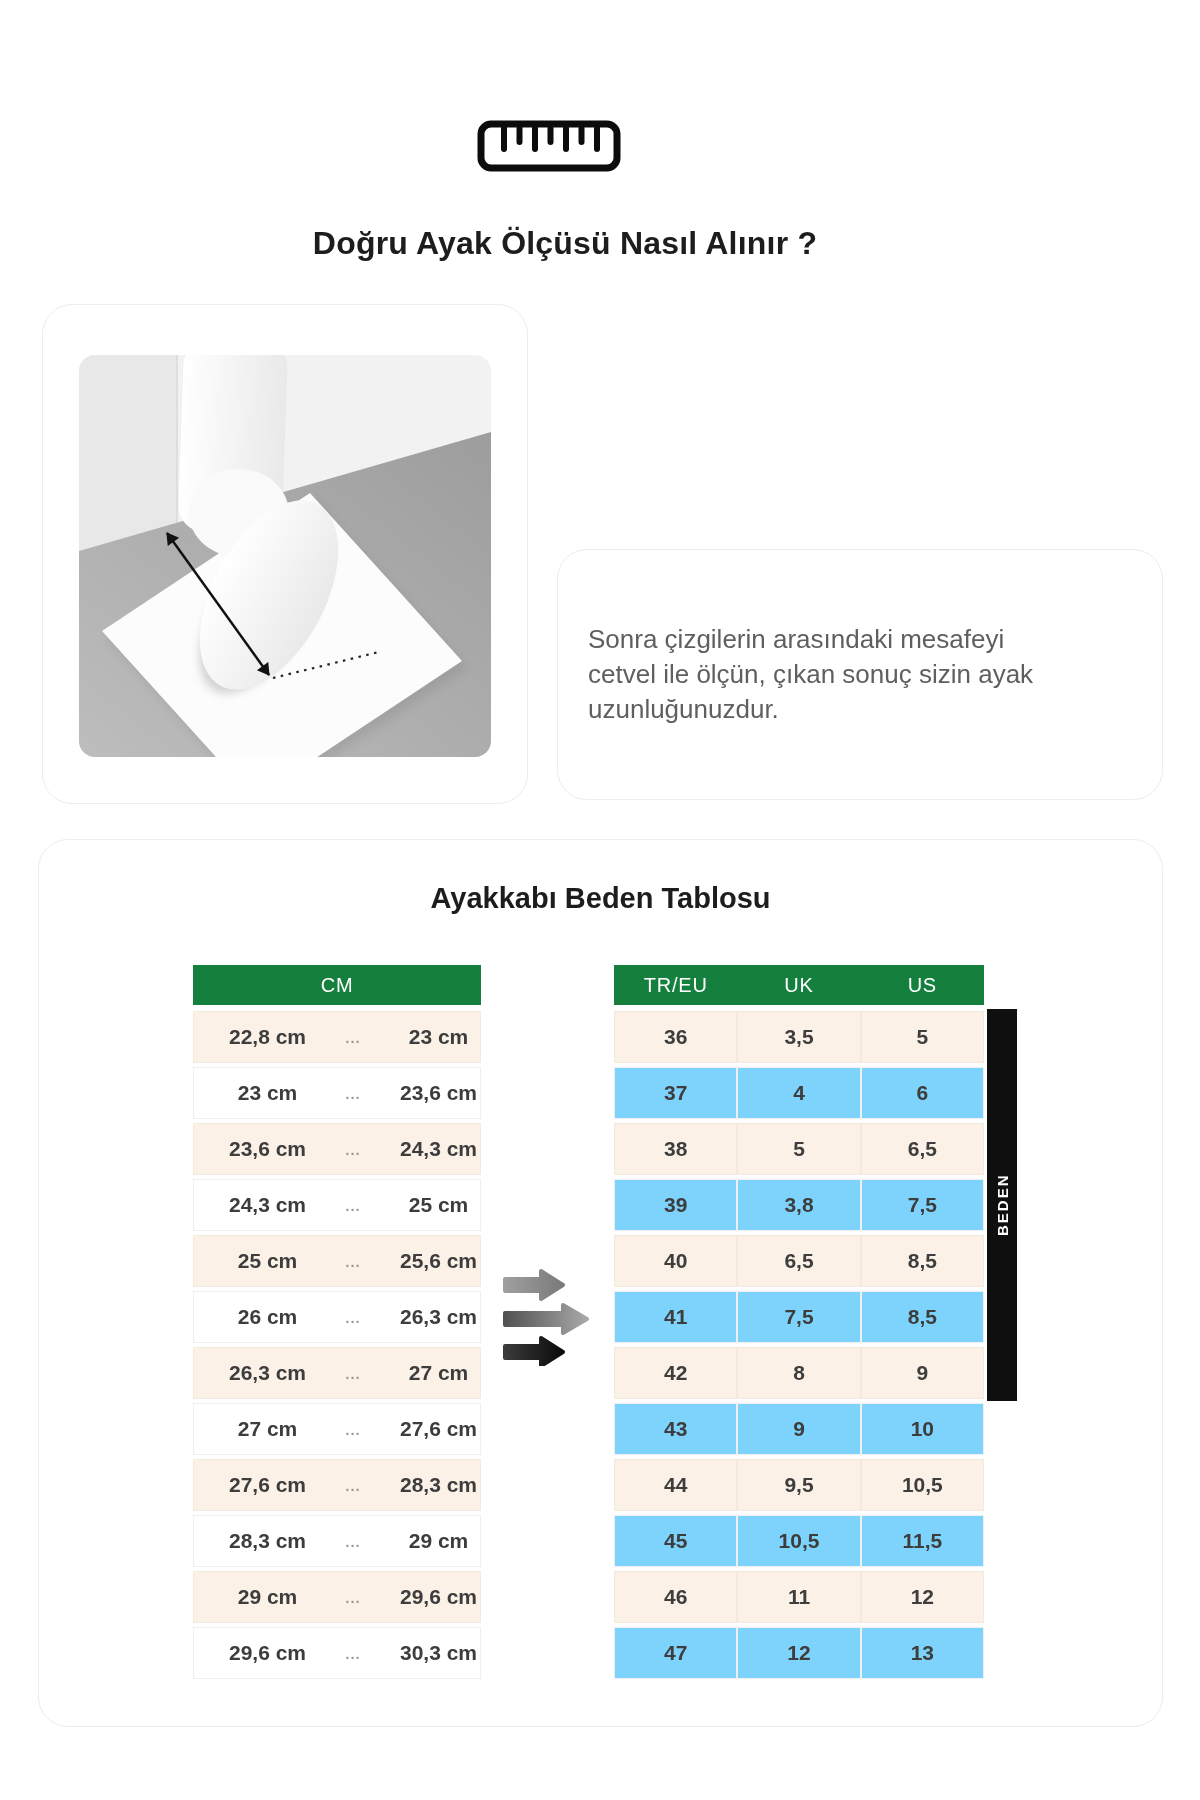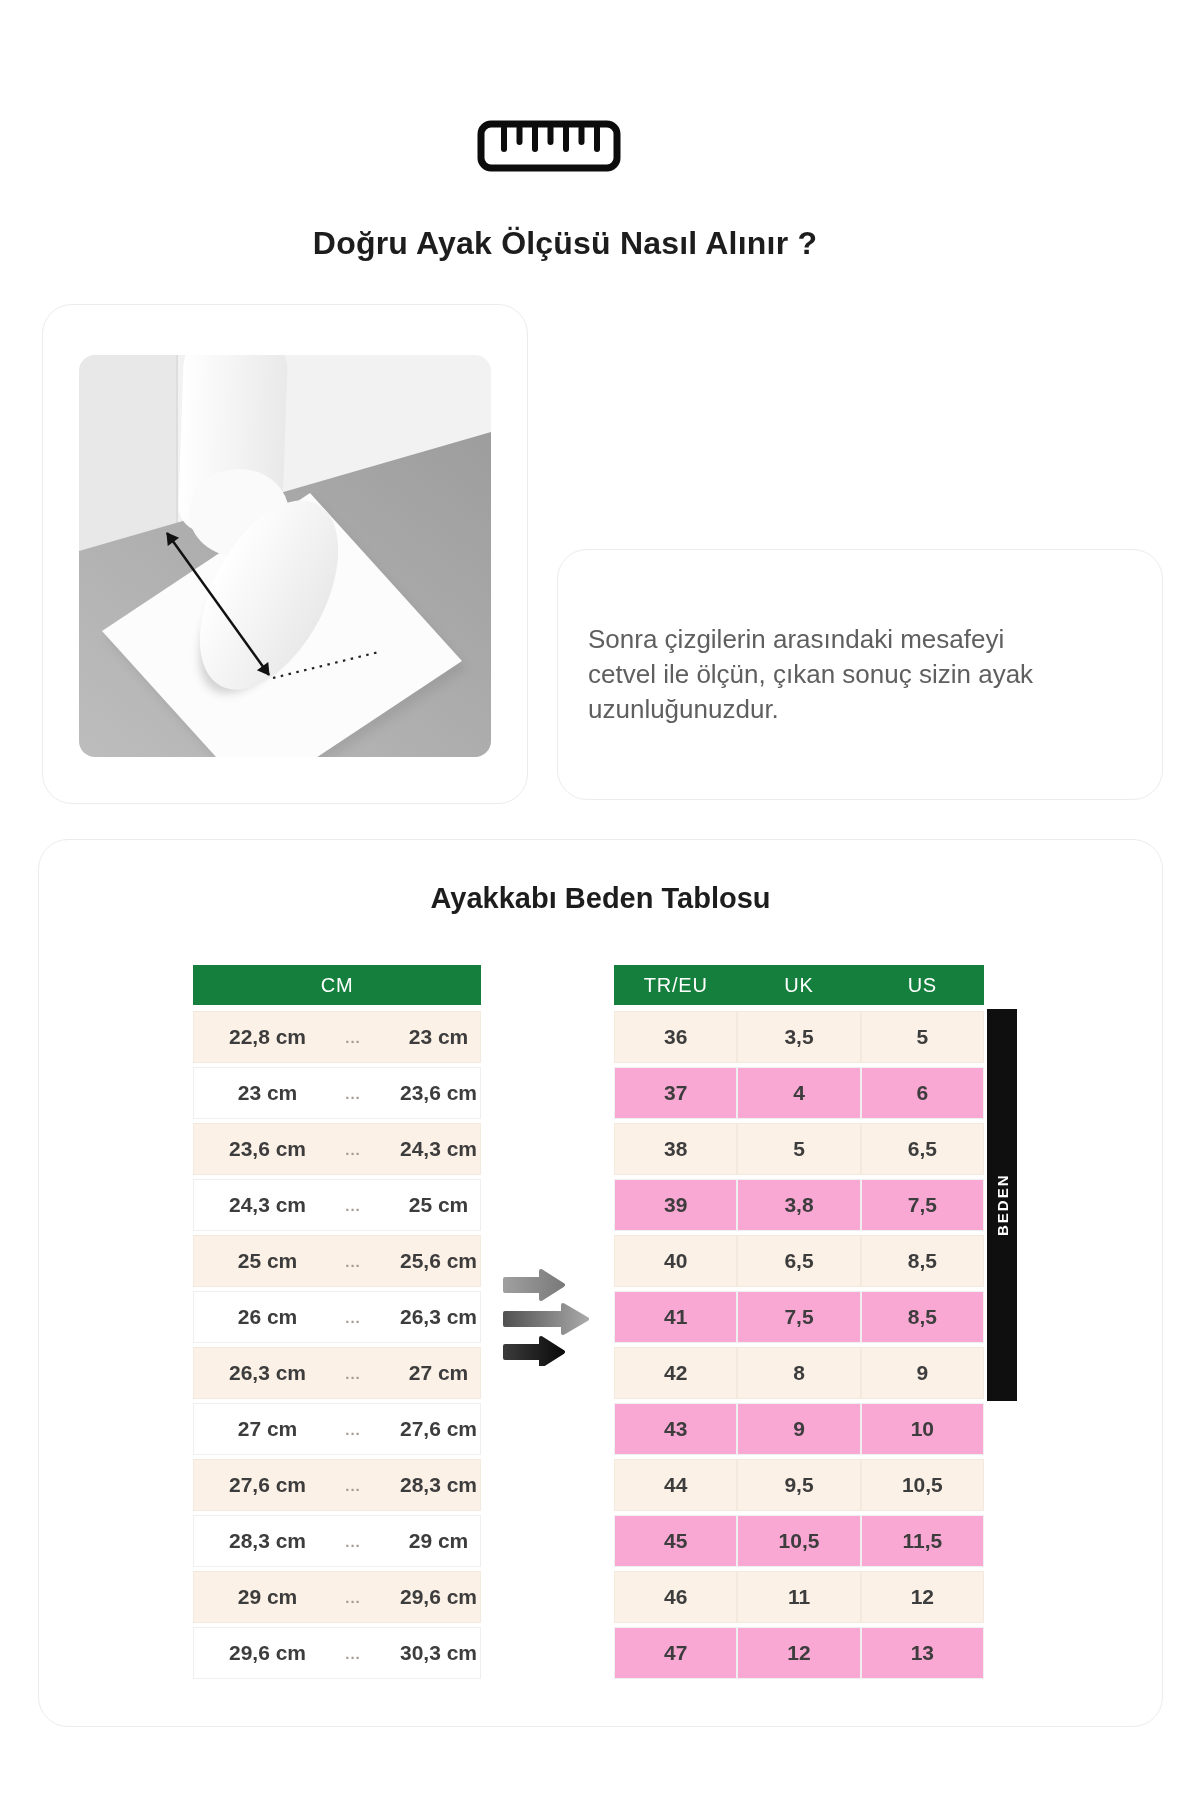--- a/index.html
+++ b/index.html
@@ -36,21 +36,21 @@
   .cm-row .m { flex:0 0 56px; color:#a39a90; font-size:15px; font-weight:bold; letter-spacing:1px; }
   .cm-row:nth-child(odd) { background:#fcf1e7; border-color:#f4e9dd; }
 
   .arrows-wrap { position:absolute; left:462px; top:426px; width:95px; height:100px; }
 
   .size-grid { position:absolute; left:575px; top:125px; width:370px; }
   .g-head { display:grid; grid-template-columns:1fr 1fr 1fr; }
   .g-head span { text-align:center; }
   .g-rows .g-row { display:grid; grid-template-columns:1fr 1fr 1fr; margin-bottom:4px; }
   .g-cell { height:52px; display:flex; align-items:center; justify-content:center;
-            border:1px solid #efefef; background:#f9a8d4;
+            border:1px solid #efefef; background:#7dd3fc;
             font-size:21px; font-weight:600; color:#3d3d3d; }
   .g-row:nth-child(odd) .g-cell { background:#fcf1e7; border-color:#f4e9dd; }
 
   .beden-bar { position:absolute; left:948px; top:169px; width:30px; height:392px; background:#0f0f0f;
                color:#fff; display:flex; align-items:center; justify-content:center;
                writing-mode:vertical-rl; transform:rotate(180deg);
                font-size:15px; font-weight:600; letter-spacing:2px; }
 </style>
 </head>
 <body>

